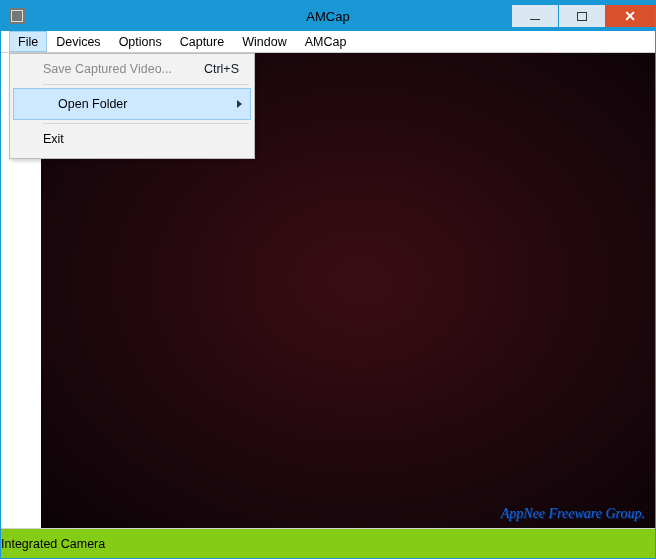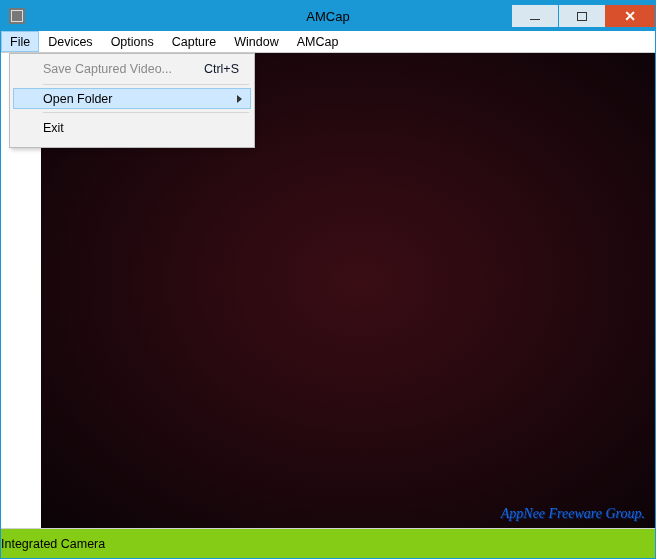--- a/index.html
+++ b/index.html
@@ -38,21 +38,21 @@
   .win-btn.close { background: #d9512c; color: #fff; width: 50px; font-size: 14px; font-weight: bold; }
   .menubar {
     height: 22px; background: #fff; border-bottom: 1px solid #d0d0d0;
     display: flex; align-items: stretch; font-size: 12.5px;
     position: relative;
   }
   .menu-item {
     padding: 0 9px; display: flex; align-items: center; cursor: default;
   }
   .menu-item.open {
-    background: #cde8ff; border: 1px solid #94c9f0; padding: 0 8px;
+    background: #cde8ff; border: 1px solid #94c9f0; padding: 0 8px; margin-left: 8px;
   }
   .content-area {
     flex: 1; position: relative; overflow: hidden;
     background: radial-gradient(ellipse at 52% 48%, #3a0d14 0%, #2a0910 35%, #18060b 70%, #0b0306 100%);
     margin-left: 40px;
   }
   .watermark {
     position: absolute; right: 10px; bottom: 6px;
     font-family: "Comic Sans MS", cursive; font-style: italic;
     font-size: 14px; color: #1866e0; text-shadow: 1px 1px 0 #0a2a66;
@@ -67,22 +67,22 @@
     box-shadow: 2px 2px 4px rgba(0,0,0,0.2);
     padding: 3px; font-size: 12.5px;
   }
   .dropdown.primary { left: 9px; top: 53px; width: 246px; }
   .dropdown.sub { left: 257px; top: 77px; width: 156px; }
   .dd-row {
     height: 24px; display: flex; align-items: center;
     padding-left: 30px; position: relative;
   }
   .dd-row.hover {
-    background: #cde8ff; border: 1px solid #94c9f0; padding-left: 29px;
-    height: 21px;
+    background: #cde8ff; border: 1px solid #94c9f0; padding-left: 44px;
+    height: 32px;
   }
   .dd-row.disabled { color: #8a8a8a; }
   .dd-accel { margin-left: auto; padding-right: 12px; color: #0f172a; }
   .dd-arrow {
     position: absolute; right: 8px; width: 0; height: 0;
     border-top: 4px solid transparent; border-bottom: 4px solid transparent;
     border-left: 5px solid #333;
   }
   .dd-sep { height: 1px; background: #d6d6d6; margin: 3px 2px 3px 30px; }
   .dd-pad { height: 4px; }

